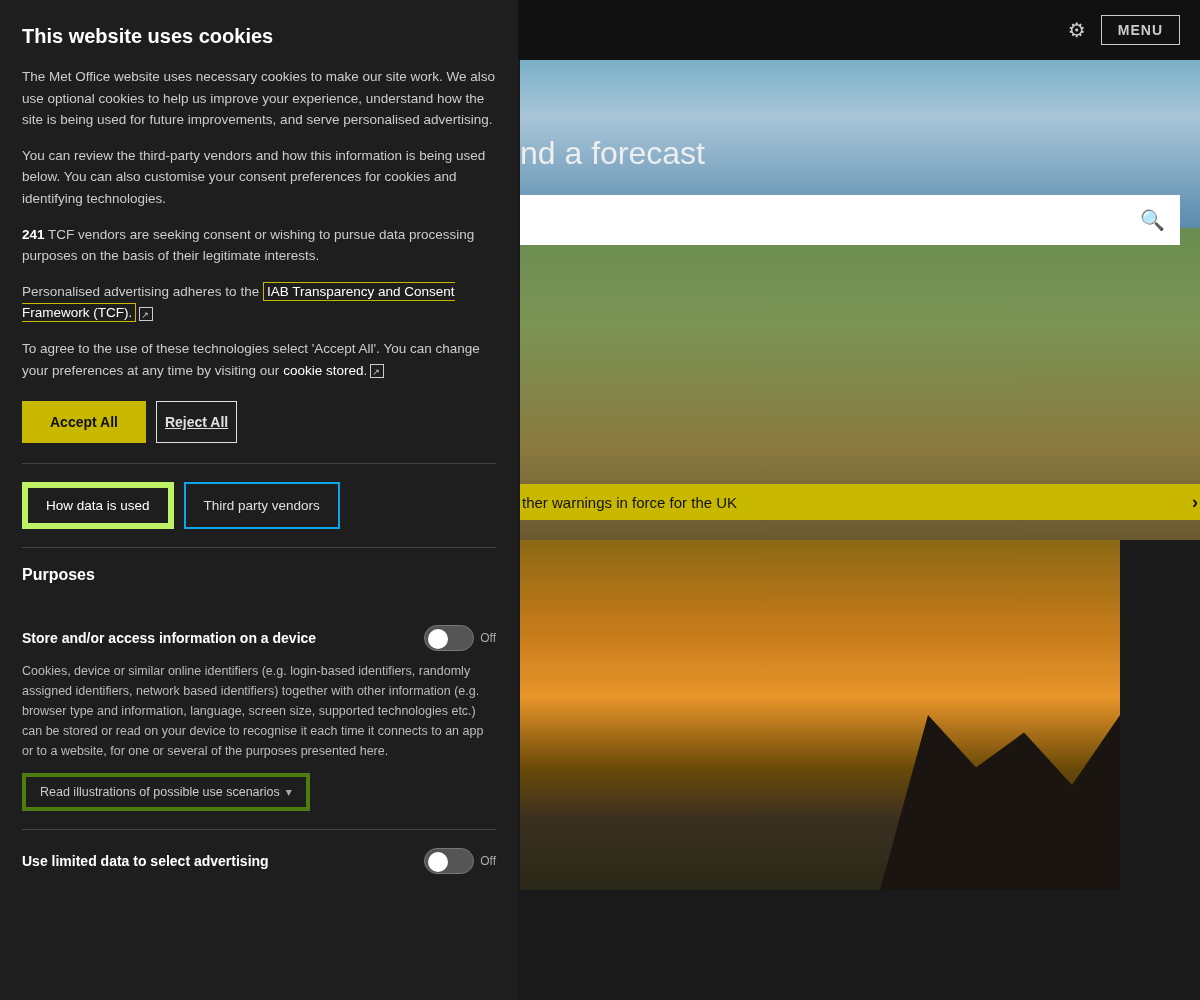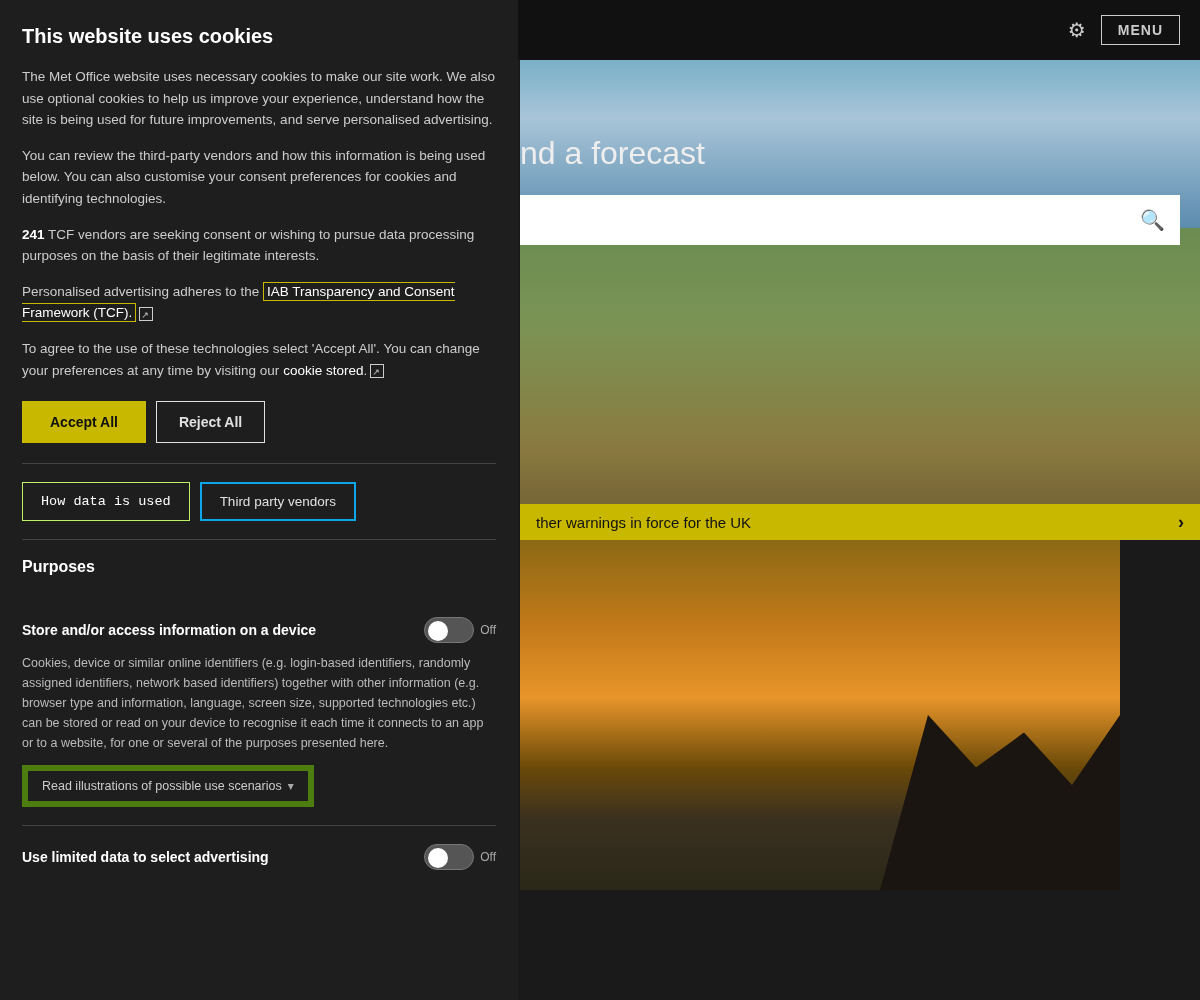--- a/index.html
+++ b/index.html
@@ -86,29 +86,29 @@
       bottom: 0;
       left: 0;
       width: 100%;
       height: 65%;
       background: linear-gradient(180deg, #6b8c50 0%, #7a9455 30%, #8a7a40 70%, #6a5830 100%);
     }
 
     
     .warning-bar {
       position: absolute;
-      top: 504px;
+      top: 484px;
       left: 520px;
       width: 680px;
       height: 36px;
       background: #c8b800;
       display: flex;
       align-items: center;
       justify-content: space-between;
-      padding: 0 16px;
+      padding: 0 2px;
     }
 
     .warning-text {
       color: #111;
       font-size: 15px;
       font-weight: 500;
     }
 
     .warning-arrow {
       color: #111;
@@ -269,24 +269,25 @@
       padding: 12px 28px;
       font-size: 14px;
       font-weight: bold;
       cursor: pointer;
     }
 
     .btn-reject {
       background: transparent;
       color: #e0e0e0;
       border: 1px solid #e0e0e0;
-      padding: 12px 22px;
+      padding: 12px 8px;
       font-size: 14px;
       font-weight: bold;
       cursor: pointer;
+      text-decoration: underline;
     }
 
     .divider {
       border: none;
       border-top: 1px solid #444;
       margin: 18px 0;
     }
 
     .tab-group {
       display: flex;
@@ -299,22 +300,21 @@
       color: #e0e0e0;
       border: 2px solid #0ea5e9;
       padding: 10px 18px;
       font-size: 13.5px;
       cursor: pointer;
     }
 
     .tab-btn.active {
       background: transparent;
       color: #ffffff;
-      border: 1px solid #bef264;
-      font-family: Liberation Mono, monospace;
+      border: 6px solid #bef264;
     }
 
     .section-heading {
       font-size: 16px;
       font-weight: bold;
       color: #ffffff;
       margin-bottom: 18px;
     }
 
     .purpose-item {
@@ -379,21 +379,21 @@
     .purpose-desc {
       font-size: 12.5px;
       line-height: 1.6;
       color: #bbbbbb;
       margin-bottom: 12px;
     }
 
     .scenarios-btn {
       background: transparent;
       color: #cccccc;
-      border: 6px solid #4d7c0f;
+      border: 4px solid #4d7c0f;
       padding: 8px 14px;
       font-size: 12.5px;
       cursor: pointer;
       display: flex;
       align-items: center;
       gap: 6px;
     }
 
     .chevron-down {
       font-size: 12px;

